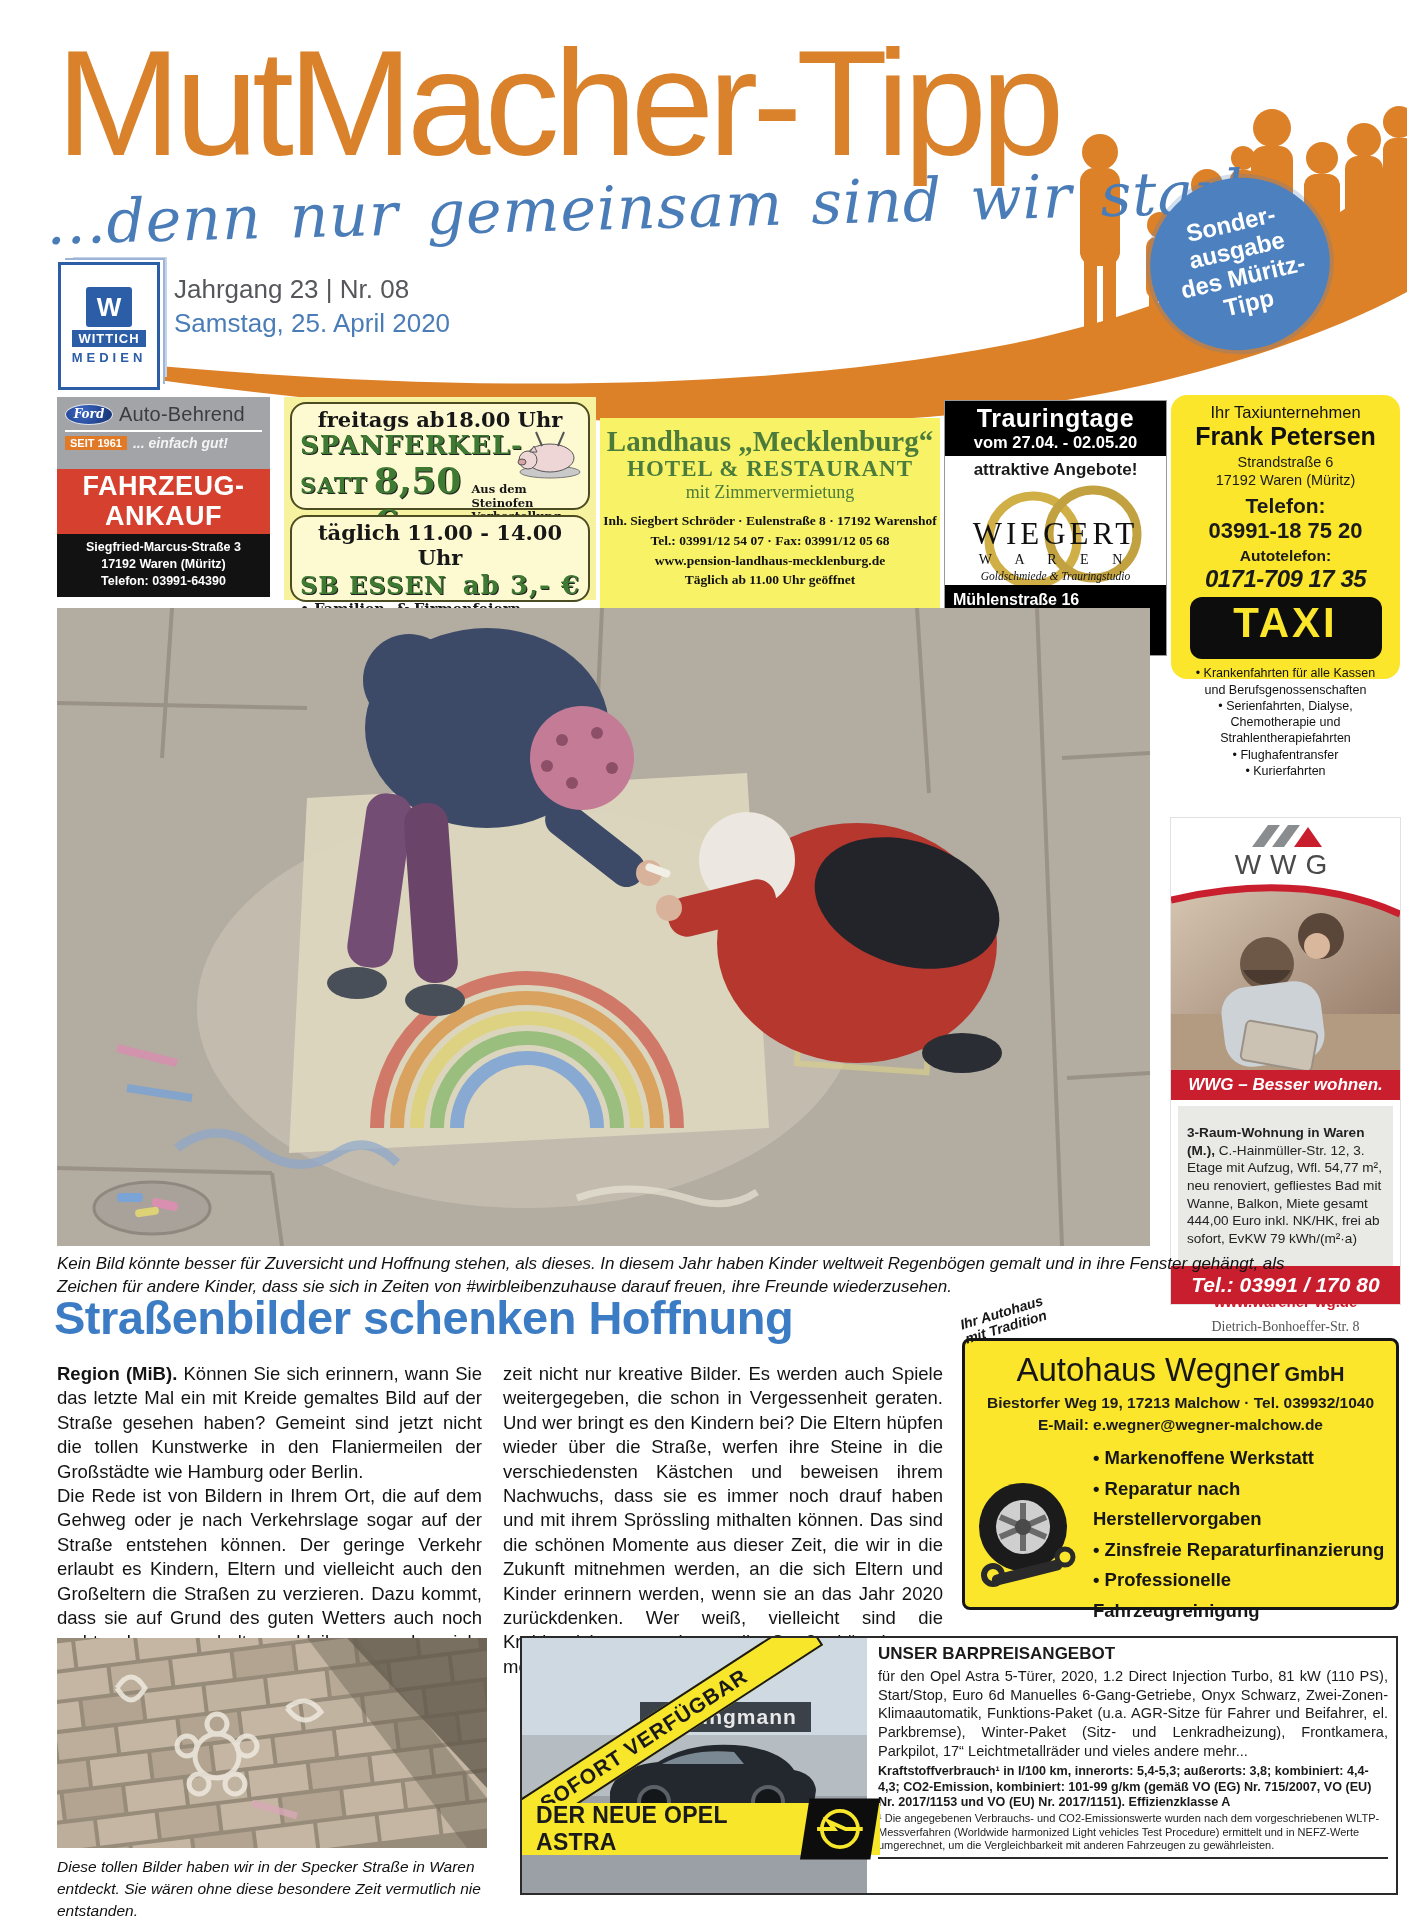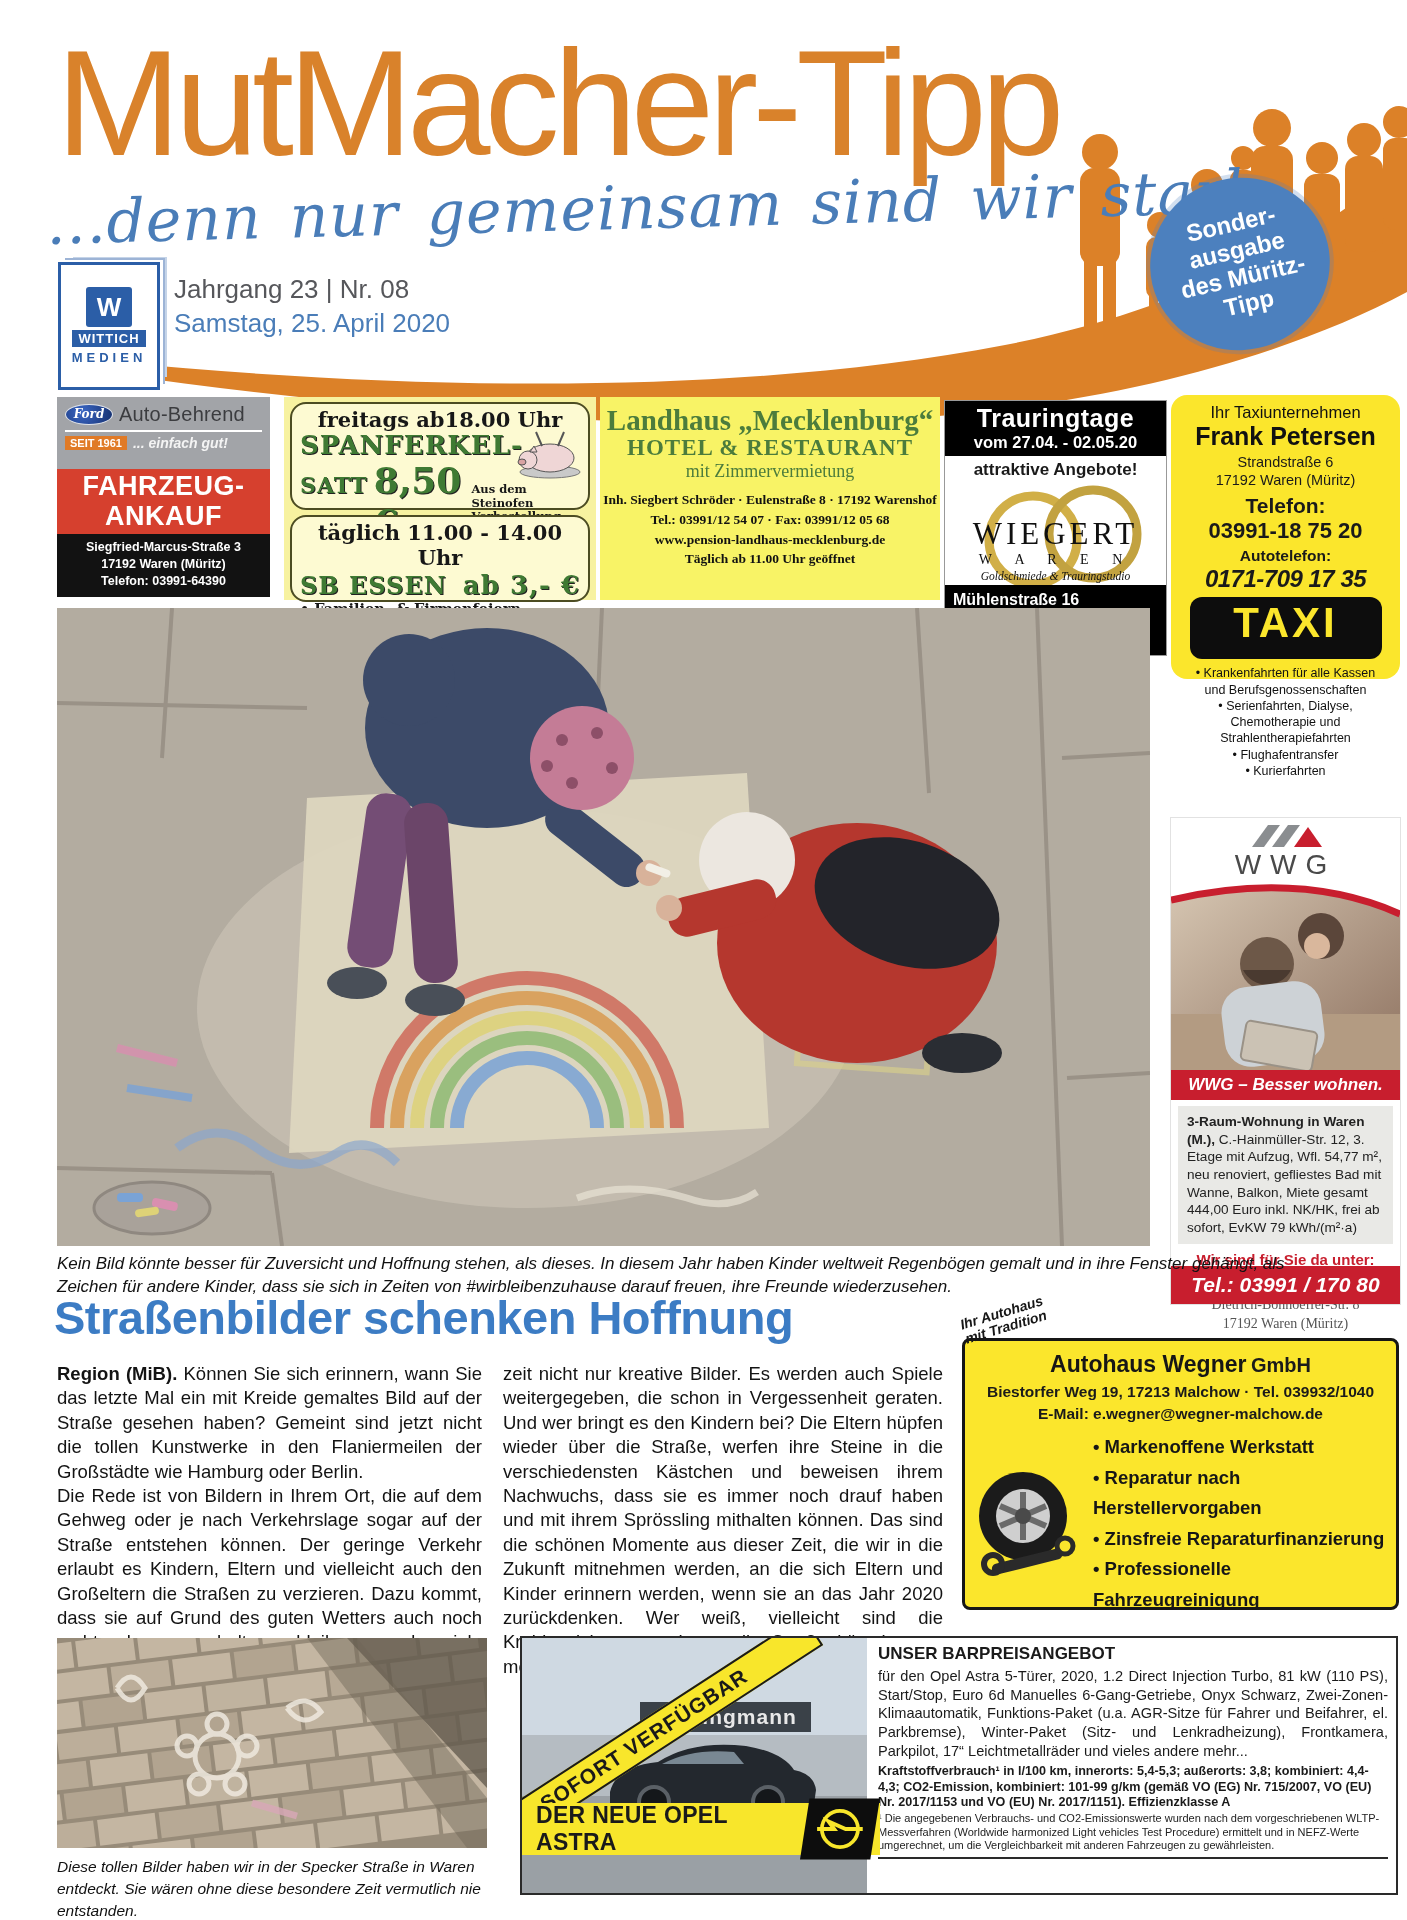--- a/index.html
+++ b/index.html
@@ -41,21 +41,21 @@
   .sp-l1{font-size:26px;line-height:1.05;}
   .sp-l2{font-size:22px;display:flex;align-items:baseline;gap:6px;}
   .sp-price{font-size:36px;letter-spacing:0;}
   .sp-note{font-size:11.5px;font-weight:bold;color:#171717;line-height:1.15;white-space:pre-line;text-shadow:none;}
   .sp-row{display:flex;align-items:baseline;justify-content:space-between;}
   .sp-l3{font-size:24px;}
   .sp-p2{font-size:26px;}
   .sp-bullet{font-size:14.5px;font-weight:bold;color:#171717;line-height:1.2;}
   .pig{position:absolute;right:4px;top:26px;}
 
-  .ad-landhaus{left:600px;top:397px;width:340px;height:203px;background:#F8F366;font-family:"Liberation Serif",serif;text-align:center;box-sizing:border-box;padding-top:8px;}
+  .ad-landhaus{left:600px;top:418px;width:340px;height:203px;background:#F8F366;font-family:"Liberation Serif",serif;text-align:center;box-sizing:border-box;padding-top:8px;}
   .lh-name{color:#4C7C3C;font-size:29px;font-weight:bold;line-height:1.05;}
   .lh-type{color:#4C7C3C;font-size:23px;font-weight:bold;letter-spacing:1px;}
   .lh-sub{color:#4C7C3C;font-size:18px;margin-bottom:8px;}
   .lh-line{color:#111;font-size:13.5px;font-weight:bold;line-height:1.45;}
 
   .ad-wiegert{left:944px;top:400px;width:223px;height:256px;background:#fff;border:1px solid #999;box-sizing:border-box;display:flex;flex-direction:column;}
   .wg-head{background:#000;color:#fff;text-align:center;padding:3px 0 4px;}
   .wg-title{font-size:25px;font-weight:900;letter-spacing:.5px;}
   .wg-dates{font-size:16.5px;font-weight:bold;}
   .wg-offer{font-size:17px;font-weight:bold;text-align:center;margin:4px 0 2px;}
@@ -76,35 +76,35 @@
   .tx-sign{margin:6px auto 8px;width:188px;height:58px;background:#0d0d0d;border-radius:10px;box-shadow:0 0 0 2px #0d0d0d,inset 0 0 0 3px #FBE62C00;display:flex;align-items:flex-start;justify-content:center;}
   .tx-sign span{color:#FBE62C;font-weight:900;font-size:42px;letter-spacing:3px;}
   .tx-serv{font-size:12.5px;line-height:1.3;color:#111;}
 
   
   .main-photo{left:57px;top:608px;width:1093px;height:638px;}
   .wwg-ad{left:1171px;top:818px;width:229px;height:486px;background:#fff;box-shadow:0 0 0 1px #e2e2e2;}
   .wwg-logo{height:66px;display:flex;flex-direction:column;align-items:center;justify-content:center;}
   .wwg-word{font-size:28px;letter-spacing:9px;color:#4a4a4a;margin-top:2px;}
   .wwg-banner{background:#C81E2E;color:#fff;font-weight:bold;font-style:italic;font-size:17px;text-align:center;padding:5px 0;}
-  .wwg-listing{background:#E9E9E6;margin:6px 7px;padding:7px 9px;font-size:13.6px;line-height:1.3;color:#222;}
+  .wwg-listing{background:#E9E9E6;margin:6px 7px;padding:18px 9px;font-size:13.6px;line-height:1.3;color:#222;}
   .wwg-contact{color:#C81E2E;font-weight:bold;font-size:15px;text-align:center;line-height:1.35;margin-top:6px;}
   .wwg-addr{font-size:14px;color:#555;text-align:center;line-height:1.35;margin-top:6px;white-space:pre-line;font-family:"Liberation Serif",serif;}
   .wwg-tel{position:absolute;left:0;bottom:0;width:100%;background:#C81E2E;color:#fff;font-weight:bold;font-style:italic;font-size:21px;text-align:center;padding:7px 0;}
 
   
   .photo-caption{left:57px;top:1252px;width:1272px;font-size:17px;font-style:italic;line-height:1.38;color:#111;}
   .headline{left:54px;top:1290px;font-size:47px;font-weight:bold;color:#3C7CC4;letter-spacing:-.5px;}
   .col{top:1362px;width:425px;font-size:18.5px;line-height:1.32;color:#131313;}
   .col1{left:57px;}
   .col2{left:503px;width:440px;}
 
   .ad-wegner{left:962px;top:1338px;width:437px;height:272px;background:#FBE62C;border:3px solid #161616;border-radius:8px;box-sizing:border-box;text-align:center;padding-top:10px;}
   .wn-ribbon{position:absolute;left:-4px;top:-36px;transform:rotate(-17deg);font-size:14px;font-weight:bold;font-style:italic;color:#161616;line-height:1.1;white-space:pre-line;}
-  .wn-name{font-size:23px;font-weight:700;color:#161616;}
+  .wn-name{font-size:33px;font-weight:400;color:#161616;}
   .wn-suffix{font-size:20px;font-weight:900;}
   .wn-addr{font-size:15.5px;font-weight:bold;line-height:1.4;margin-top:3px;}
   .wn-body{display:flex;align-items:center;margin-top:8px;}
   .wn-bullets{text-align:left;font-size:18.5px;font-weight:900;line-height:1.65;color:#161616;}
 
   .bottom-photo{left:57px;top:1638px;width:430px;height:210px;}
   .bottom-caption{left:57px;top:1856px;width:448px;font-size:15.5px;font-style:italic;line-height:1.42;color:#111;}
 
   
   .ad-schling{left:520px;top:1636px;width:878px;height:259px;background:#fff;border:2px solid #2a2a2a;box-sizing:border-box;overflow:hidden;}

